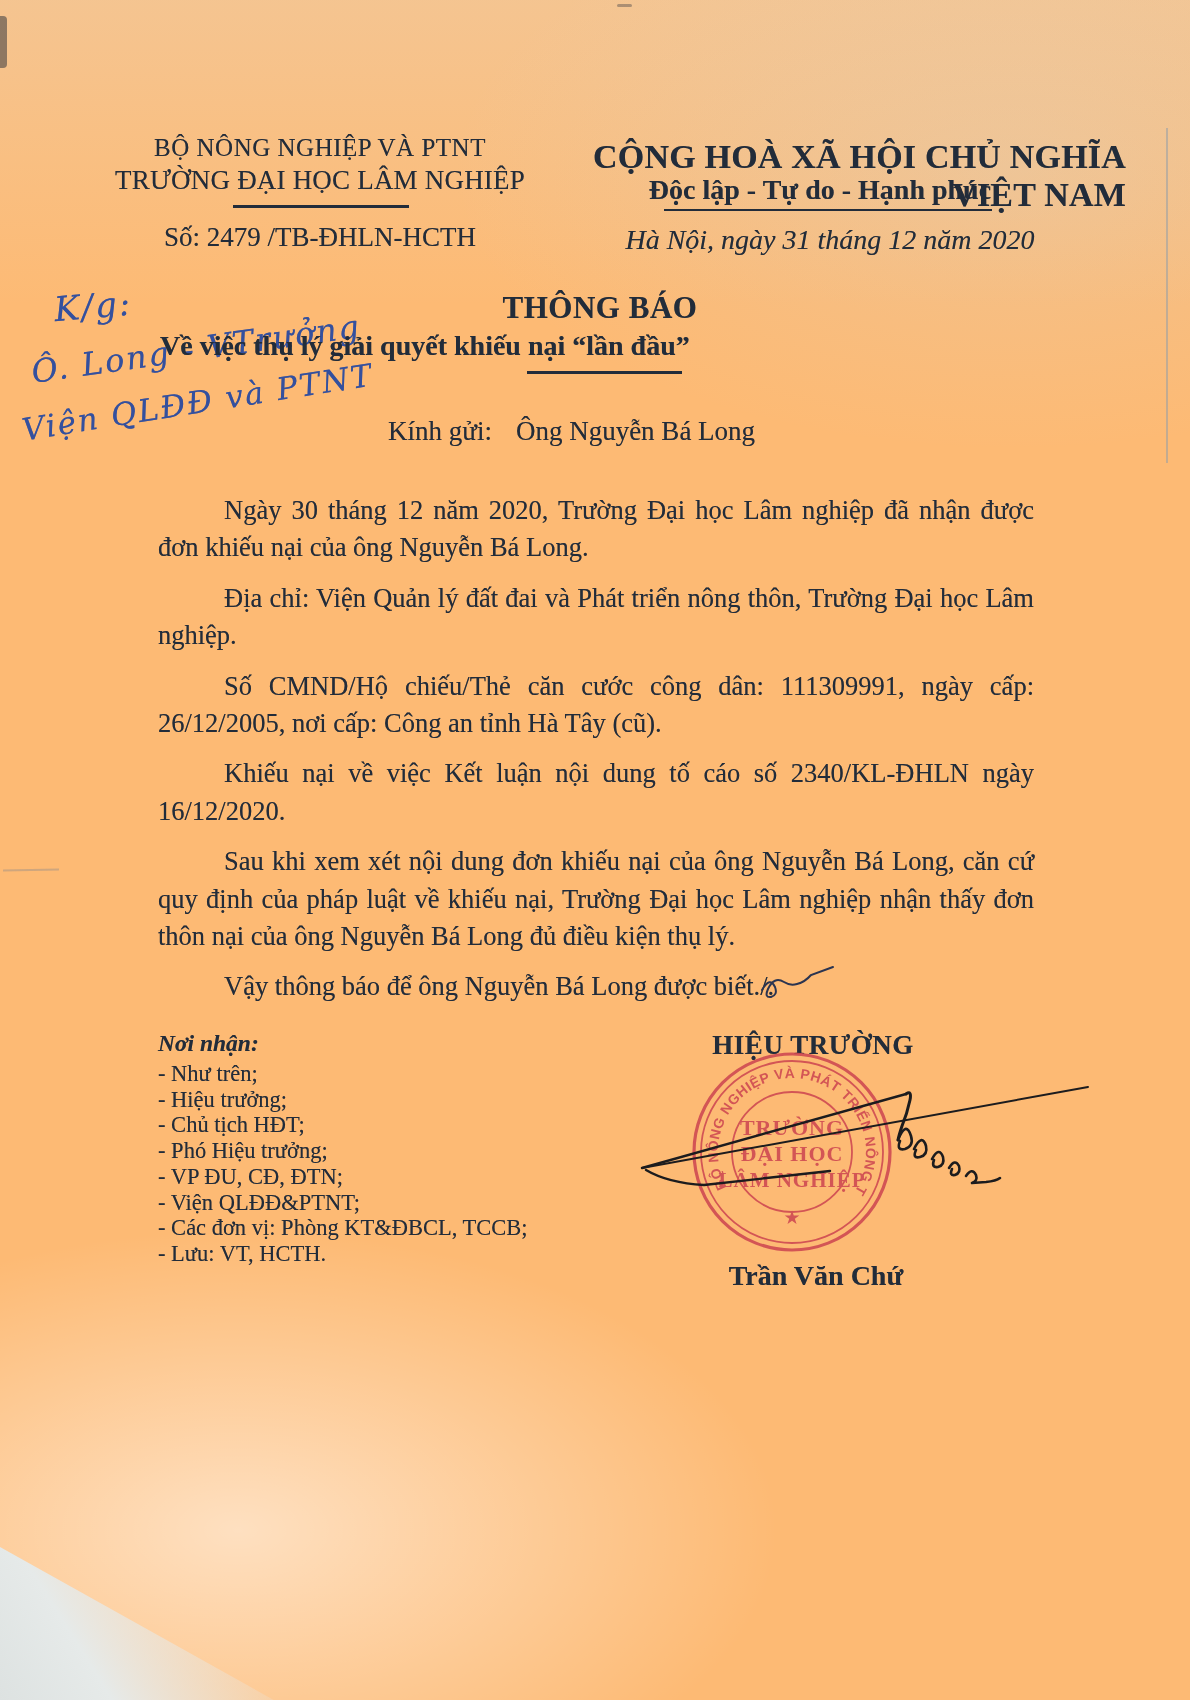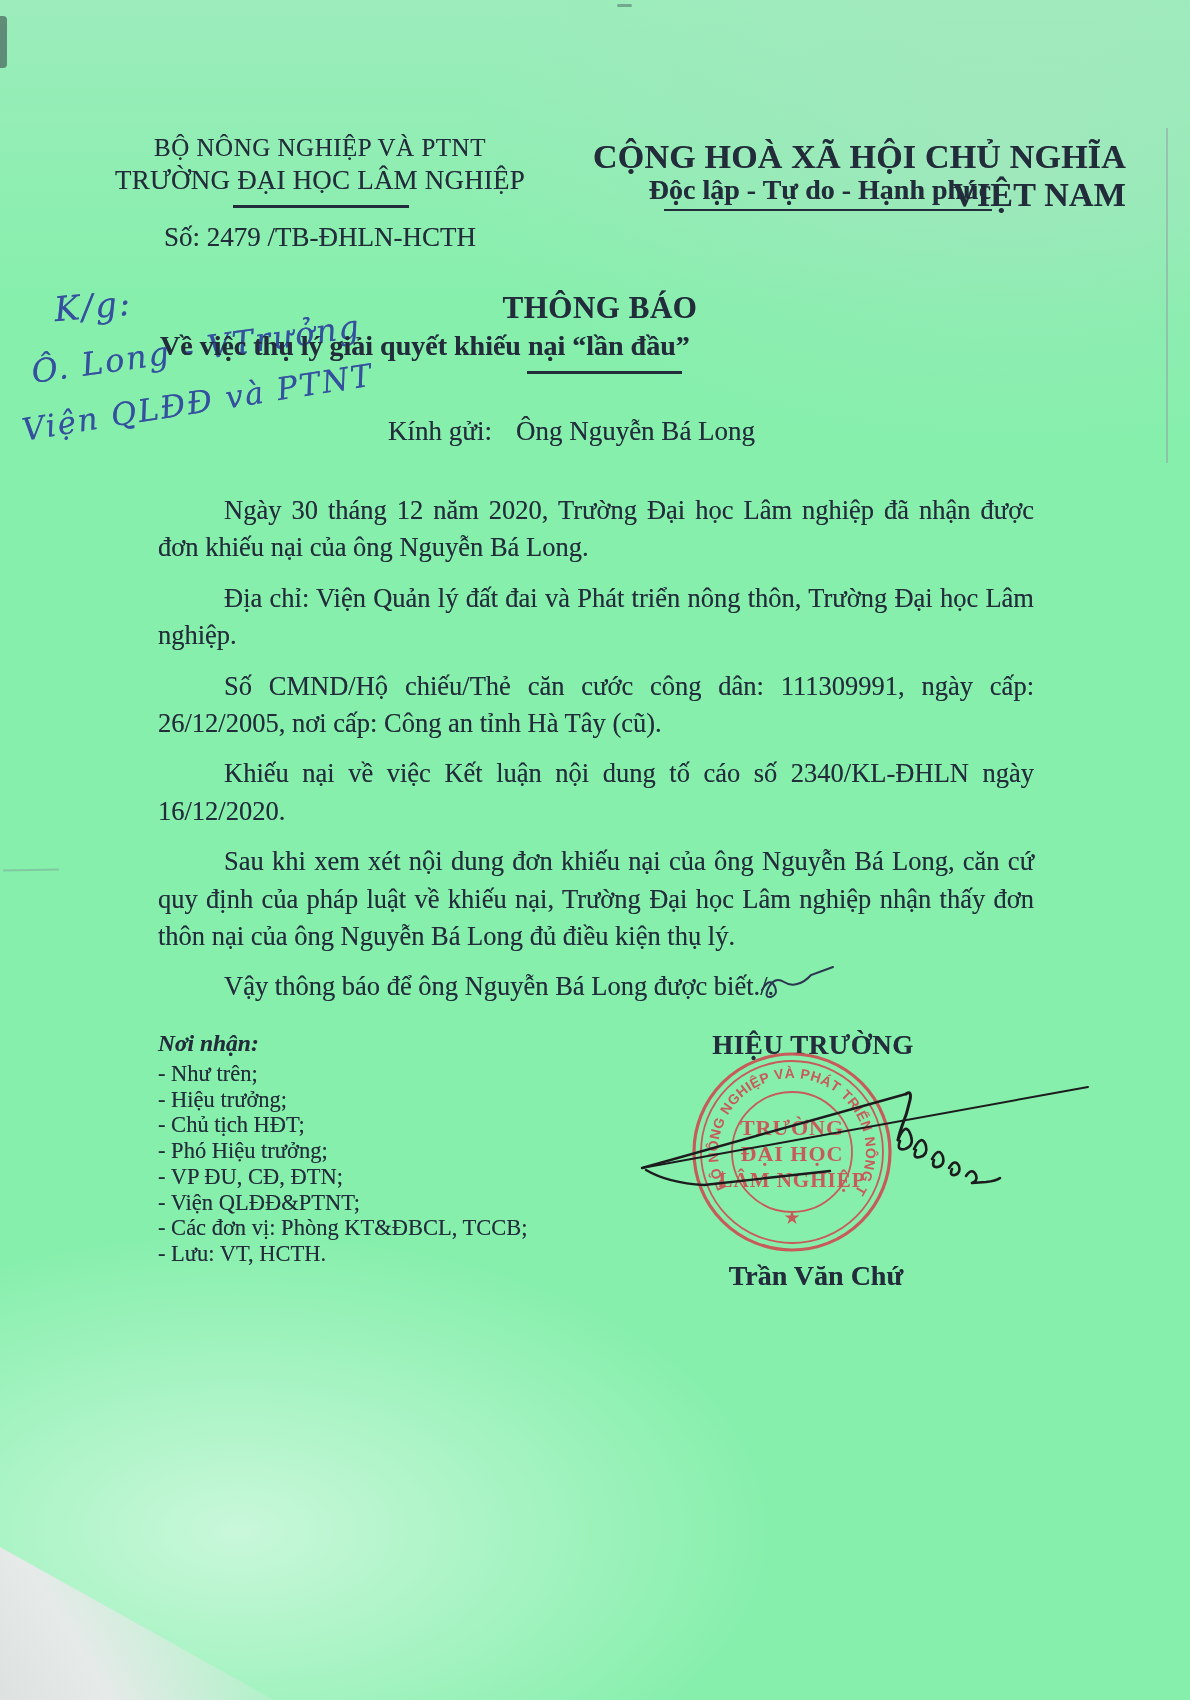--- a/index.html
+++ b/index.html
@@ -1,18 +1,18 @@
 <!DOCTYPE html>
 <html><head>
 <meta charset="utf-8">
 <style>
   html,body{margin:0;padding:0;background:#b9bdc0;}
   .page{
     position:relative;width:1190px;height:1700px;overflow:hidden;
-    background:#86efac;
+    background:#fdba74;
     font-family:"Liberation Serif","DejaVu Serif",serif;
     color:#222c3a;
   }
   .page::before{content:"";position:absolute;inset:0;
     background:
       radial-gradient(900px 500px at 20% 90%, rgba(255,255,255,.55), rgba(255,255,255,0) 60%),
       radial-gradient(800px 400px at 85% 10%, rgba(205,215,218,.25), rgba(205,215,218,0) 70%),
       linear-gradient(180deg, rgba(220,228,230,.25), rgba(255,255,255,0) 18%);
     pointer-events:none;}
   .page::after{content:"";position:absolute;left:0;bottom:0;width:100%;height:100%;
@@ -74,20 +74,21 @@
   <div class="abs hl ink">
     <div class="l1">BỘ NÔNG NGHIỆP VÀ PTNT</div>
     <div class="l2">TRƯỜNG ĐẠI HỌC LÂM NGHIỆP</div>
   </div>
   <div class="abs rule hl-rule"></div>
   <div class="abs num ink">Số:  2479 /TB-ĐHLN-HCTH</div>
 
   <div class="abs hr1 ink">CỘNG HOÀ XÃ HỘI CHỦ NGHĨA VIỆT NAM</div>
   <div class="abs hr2 ink">Độc lập - Tự do - Hạnh phúc</div>
   <div class="abs rule hr-rule"></div>
+  <div class="abs date ink">Hà Nội, ngày 31 tháng 12 năm 2020</div>
 
   <div class="abs hand hw1">K/g:</div>
   <div class="abs hand hw2">Ô. Long - VTrưởng</div>
   <div class="abs hand hw3">Viện QLĐĐ và PTNT</div>
 
   <div class="abs title ink">THÔNG BÁO</div>
   <div class="abs subtitle ink">Về việc thụ lý giải quyết khiếu nại “lần đầu”</div>
   <div class="abs rule t-rule"></div>
 
   <div class="abs salut ink">

